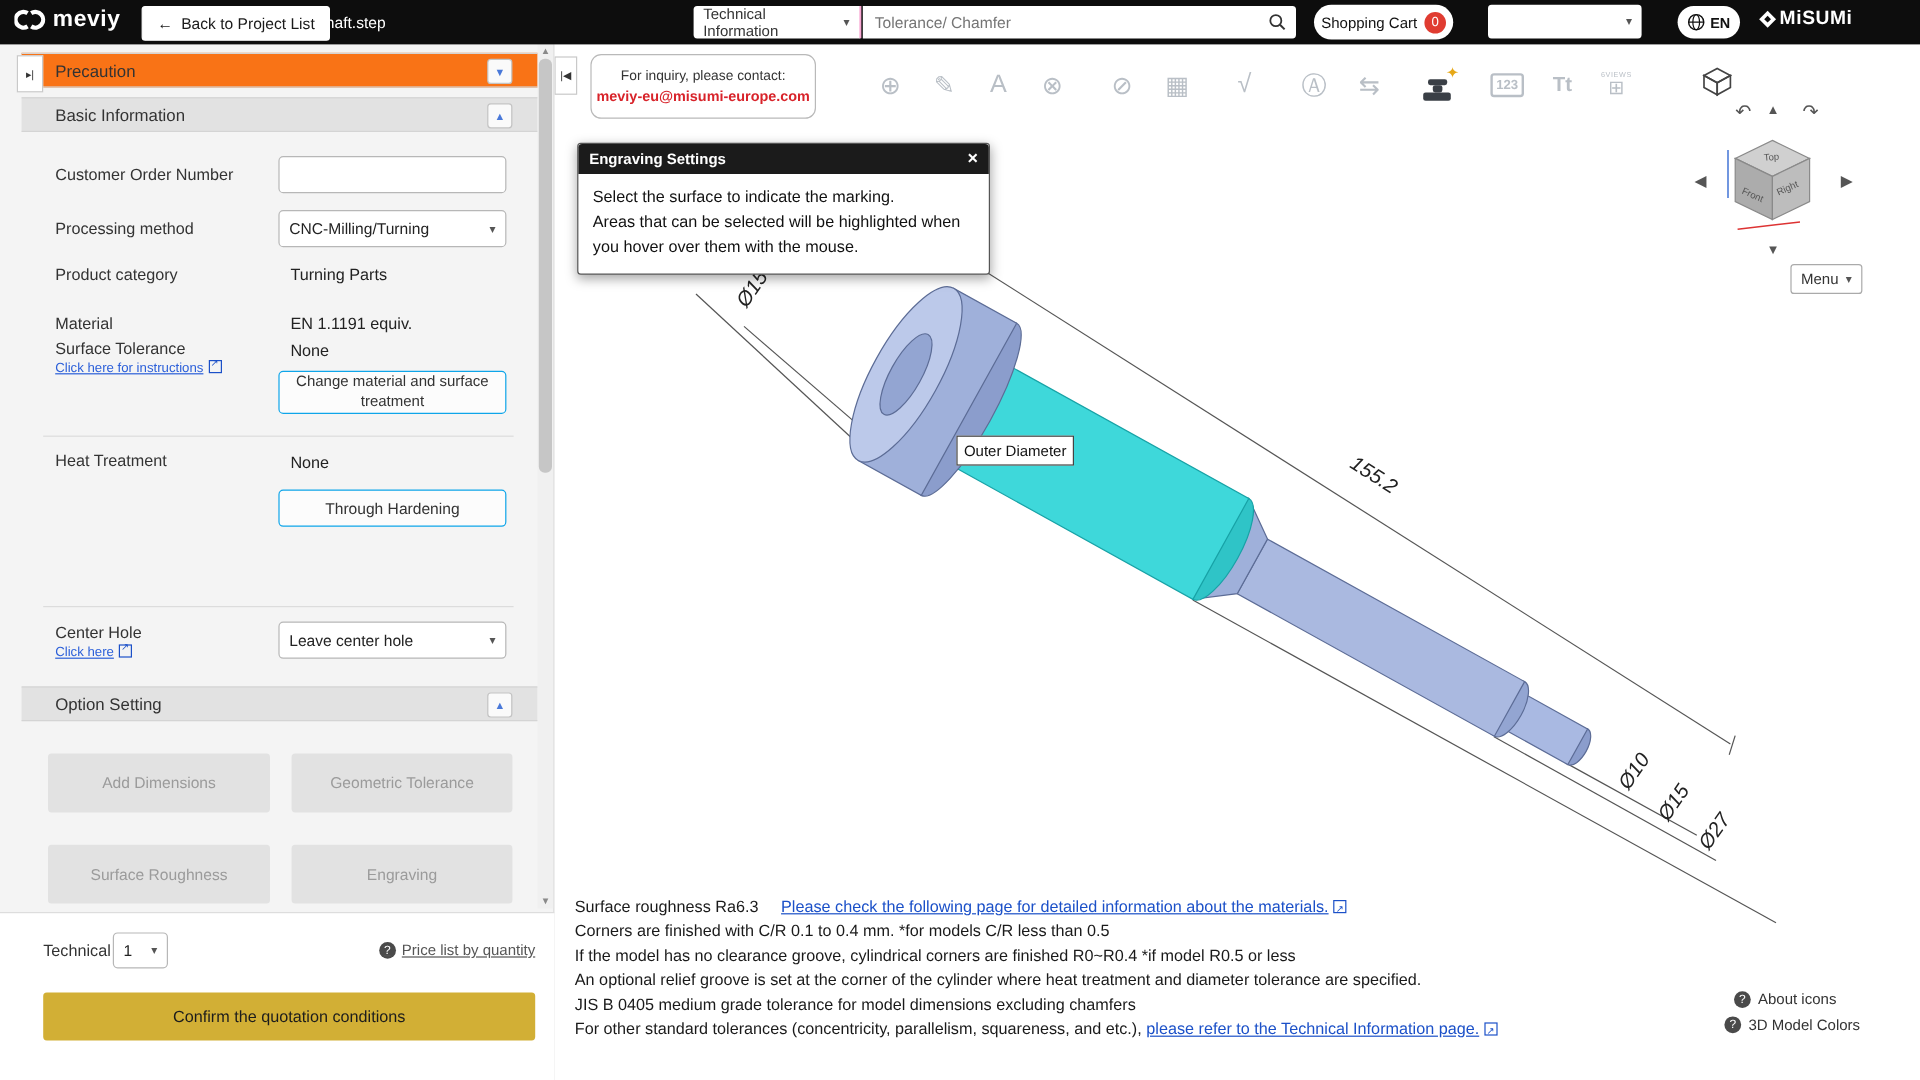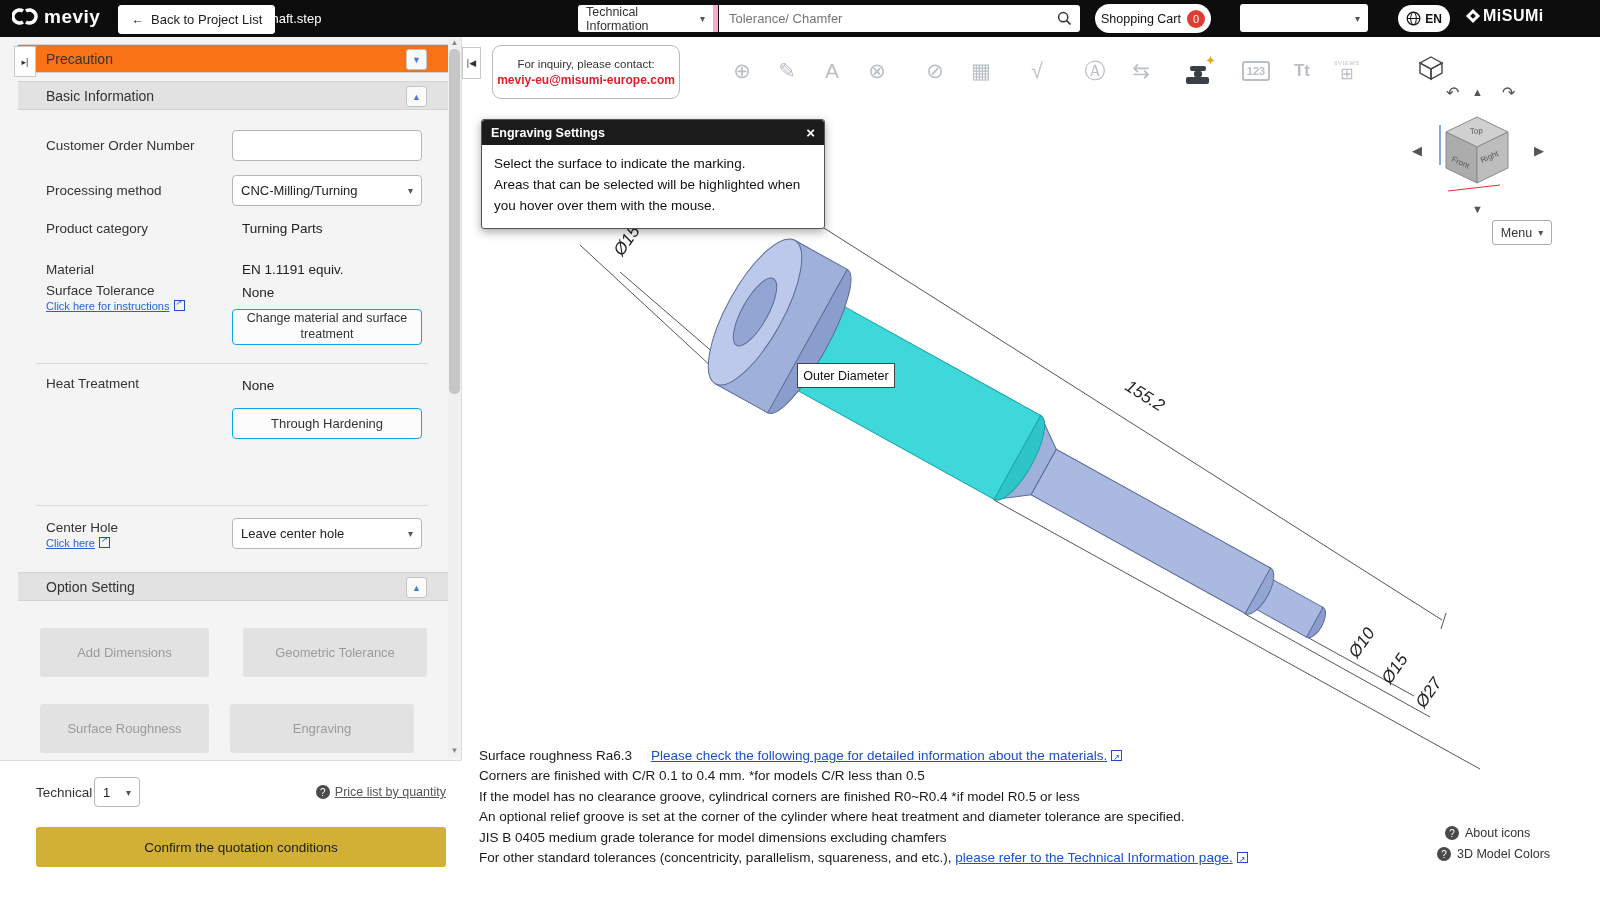--- a/index.html
+++ b/index.html
@@ -7,21 +7,21 @@
        font-family:"Liberation Sans",sans-serif;color:#222;}
   .abs{position:absolute;}
   
   .tb{left:0;top:0;width:1600px;height:37px;background:#0d0d0d;z-index:20;}
   .tb .brand{left:12px;top:6px;display:flex;align-items:center;gap:6px;color:#fff;
              font-size:19px;font-weight:bold;letter-spacing:.5px;}
   .backbtn{left:118px;top:5px;height:27px;background:#fff;border:1px solid #fff;border-radius:3px;
            display:flex;align-items:center;gap:7px;padding:0 12px;font-size:13px;color:#1a1a1a;cursor:pointer;}
   .fname{left:265px;top:0;height:37px;display:flex;align-items:center;color:#fff;font-size:13px;}
   .tsel{left:578px;top:5px;width:140px;height:27px;background:#fff;border-radius:3px 0 0 3px;
-        border-right:5px solid #f9a8d4;display:flex;align-items:center;justify-content:space-between;
+        border-right:2px solid #f9a8d4;display:flex;align-items:center;justify-content:space-between;
         padding:0 8px;font-size:12.5px;color:#333;box-sizing:border-box;}
   .srch{left:719px;top:5px;width:361px;height:27px;background:#fff;border-radius:0 3px 3px 0;
         display:flex;align-items:center;box-sizing:border-box;padding:0 8px;}
   .srch input{flex:1;border:none;outline:none;font-size:13px;font-family:"Liberation Sans",sans-serif;color:#333;}
   .cart{left:1095px;top:4px;width:116px;height:29px;background:#fff;border-radius:15px;
         display:flex;align-items:center;justify-content:center;gap:6px;font-size:12.5px;color:#111;cursor:pointer;}
   .badge{width:18px;height:18px;border-radius:50%;background:#e03c31;color:#fff;font-size:11px;
          display:flex;align-items:center;justify-content:center;}
   .esel{left:1240px;top:4px;width:128px;height:28px;background:#fff;border-radius:3px;
         display:flex;align-items:center;justify-content:flex-end;padding:0 8px;box-sizing:border-box;}
@@ -46,21 +46,21 @@
   .inp{left:232px;width:190px;height:31px;background:#fff;border:1px solid #b7b7b7;border-radius:4px;
        box-sizing:border-box;font-size:13px;padding:0 8px;font-family:"Liberation Sans",sans-serif;}
   .sel{left:232px;width:190px;height:31px;background:#fff;border:1px solid #b7b7b7;border-radius:4px;
        box-sizing:border-box;display:flex;align-items:center;justify-content:space-between;
        padding:0 8px;font-size:13px;color:#222;cursor:pointer;}
   .sbtn{left:232px;width:190px;background:#fcfcfc;border:1px solid #0ea5e9;border-radius:4px;
         box-sizing:border-box;display:flex;align-items:center;justify-content:center;text-align:center;
         font-size:13px;color:#333;cursor:pointer;}
   .slnk{font-size:11px;color:#2b5fd9;text-decoration:underline;cursor:pointer;}
   .divd{left:36px;width:392px;height:1px;background:#dcdcdc;}
-  .optbtn{width:169px;height:49px;background:#e2e2e2;border:none;border-radius:3px;color:#9b9b9b;
+  .optbtn{width:185px;height:49px;background:#e2e2e2;border:none;border-radius:3px;color:#9b9b9b;
           font-size:13px;display:flex;align-items:center;justify-content:center;cursor:default;}
   .sfoot{left:0;top:723px;width:462px;height:140px;background:#fff;border-top:1px solid #ddd;}
   .confirm{left:36px;top:66px;width:410px;height:40px;background:#d2af35;border:none;border-radius:3px;
            font-size:13.5px;color:#1c1c1c;display:flex;align-items:center;justify-content:center;cursor:pointer;}
   .plink{font-size:12.5px;color:#555;text-decoration:underline;display:flex;align-items:center;gap:5px;cursor:pointer;}
   .qicon{width:14px;height:14px;border-radius:50%;background:#4a4a4a;color:#fff;font-size:10px;
          display:flex;align-items:center;justify-content:center;flex:0 0 auto;}
   .scrl{left:448px;top:0;width:13px;height:720px;background:#f0f0f0;}
   .scrl .thumb{position:absolute;left:1px;top:12px;width:11px;height:345px;background:#c6c6c6;border-radius:5px;}
   .scrl .ar{position:absolute;left:0;width:13px;height:12px;color:#8a8a8a;font-size:8px;text-align:center;line-height:12px;cursor:pointer;}
@@ -212,21 +212,21 @@
   <div class="abs hdr dk" style="top:535px;">
     <span>Option Setting</span>
   </div>
   <div class="abs tgl" style="top:540px;">
     <span>▲</span>
   </div>
 
   <div class="abs optbtn" style="left:40px;top:591px;">Add Dimensions</div>
   <div class="abs optbtn" style="left:243px;top:591px;width:184px;">Geometric Tolerance</div>
   <div class="abs optbtn" style="left:40px;top:667px;">Surface Roughness</div>
-  <div class="abs optbtn" style="left:230px;top:667px;width:184px;">Engraving</div>
+  <div class="abs optbtn" style="left:243px;top:667px;width:184px;">Engraving</div>
 
   <div class="abs sfoot">
     <div class="abs lbl" style="left:36px;top:24px;">Technical</div>
     <div class="abs sel" style="left:94px;top:16px;width:46px;height:30px;">
       <span>1</span>
       <span class="chev">▾</span>
     </div>
     <div class="abs plink" style="right:16px;top:24px;">
       <span class="qicon">?</span>
       <span>Price list by quantity</span>

